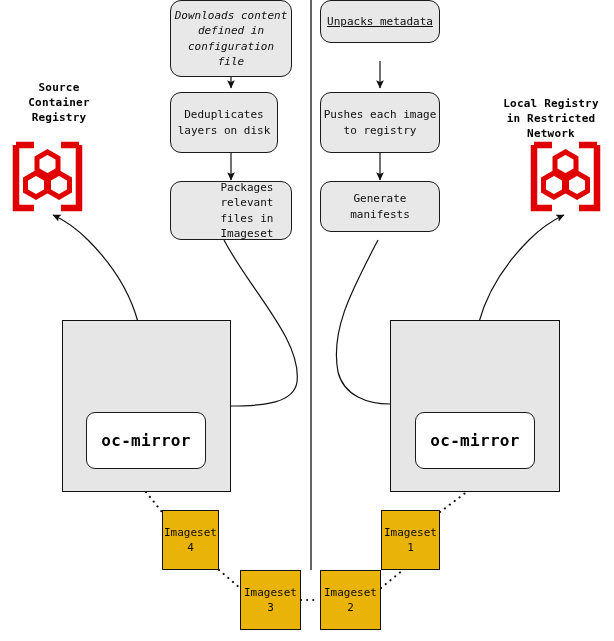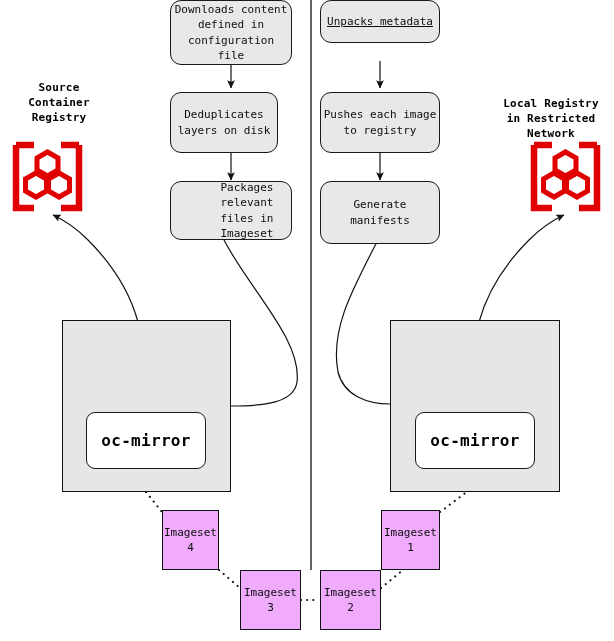--- a/index.html
+++ b/index.html
@@ -65,21 +65,21 @@
     justify-content: center;
     font-size: 16px;
     font-weight: bold;
     color: #000000;
     letter-spacing: 0.3px;
   }
   
   .imageset {
     position: absolute;
     box-sizing: border-box;
-    background: #f0abfc;
+    background: #eab308;
     border: 1.2px solid #111111;
     display: flex;
     align-items: center;
     justify-content: center;
     text-align: center;
     font-size: 11px;
     line-height: 15px;
     color: #0d0d0d;
     white-space: pre-line;
   }
@@ -145,37 +145,37 @@
   </svg>
 
   <div class="side-label" style="left:0px; top:80px; width:118px;">Source
 Container
 Registry</div>
 
   <div class="side-label" style="left:488px; top:96px; width:126px;">Local Registry
 in Restricted
 Network</div>
 
-  <div class="proc" style="left:170px; top:0px; width:122px; height:65px;">Downloads content
+  <div class="proc" style="left:170px; top:0px; width:122px; height:77px;font-style:italic;">Downloads content
 defined in
 configuration
 file</div>
 
   <div class="proc" style="left:170px; top:92px; width:108px; height:61px;">Deduplicates
 layers on disk</div>
 
   <div class="proc" style="left:170px; top:181px; width:122px; height:59px;padding-left:32px;">Packages relevant
 files in Imageset</div>
 
   <div class="proc" style="left:320px; top:0px; width:120px; height:43px;text-decoration:underline;">Unpacks metadata</div>
 
   <div class="proc" style="left:320px; top:92px; width:120px; height:61px;">Pushes each image
 to registry</div>
 
-  <div class="proc" style="left:320px; top:181px; width:120px; height:63px;">Generate
+  <div class="proc" style="left:320px; top:181px; width:120px; height:51px;">Generate
 manifests</div>
 
   <div class="gray-box" style="left:62px; top:320px; width:169px; height:172px;"></div>
   <div class="chip" style="left:86px; top:412px; width:120px; height:57px;">oc-mirror</div>
 
   <div class="gray-box" style="left:390px; top:320px; width:170px; height:172px;"></div>
   <div class="chip" style="left:415px; top:412px; width:120px; height:57px;">oc-mirror</div>
 
   <div class="imageset" style="left:162px; top:510px; width:57px; height:60px;">Imageset
 4</div>

